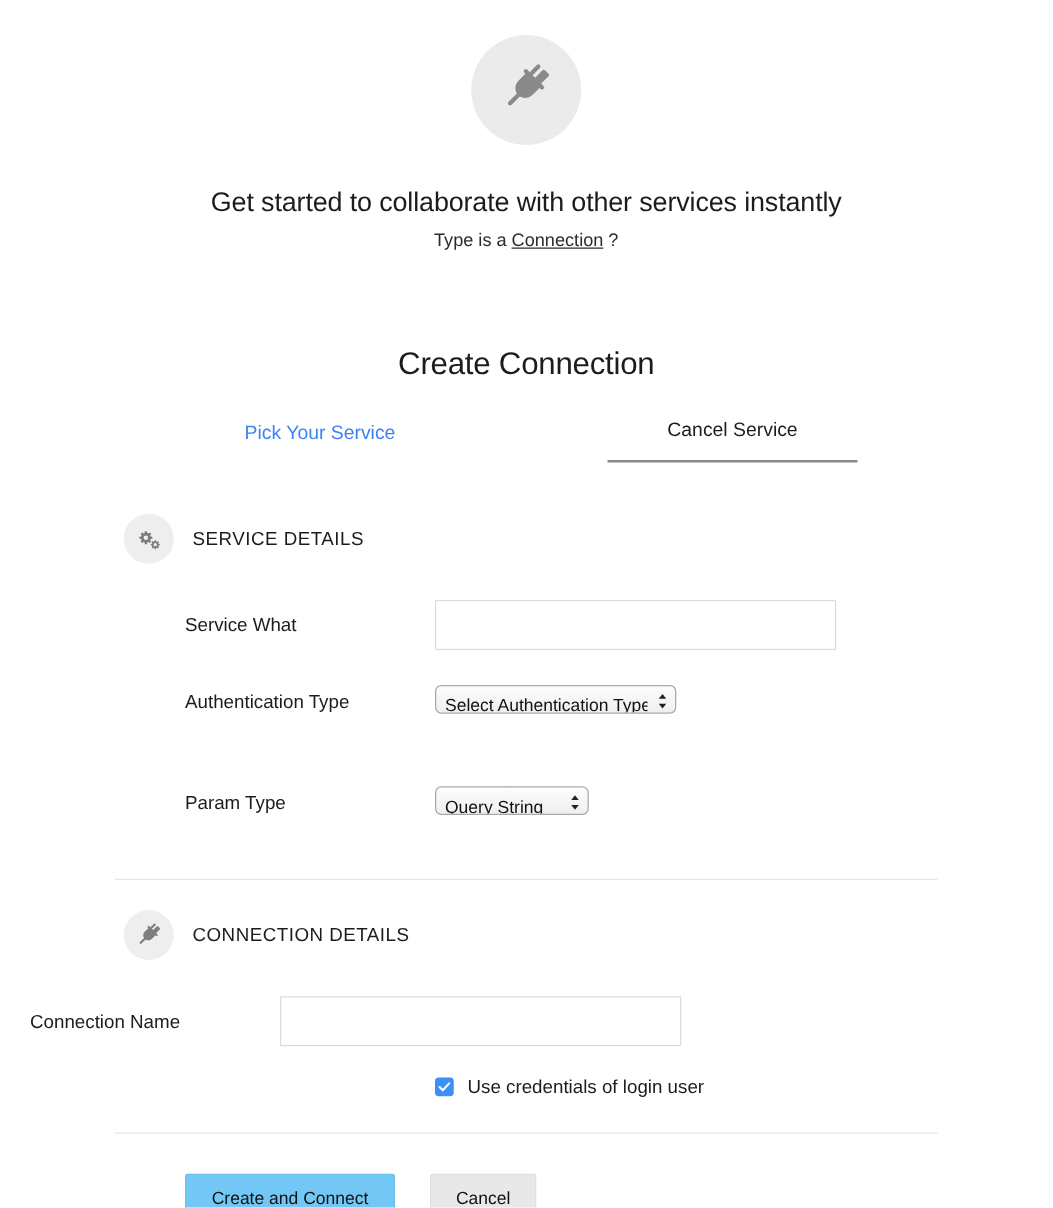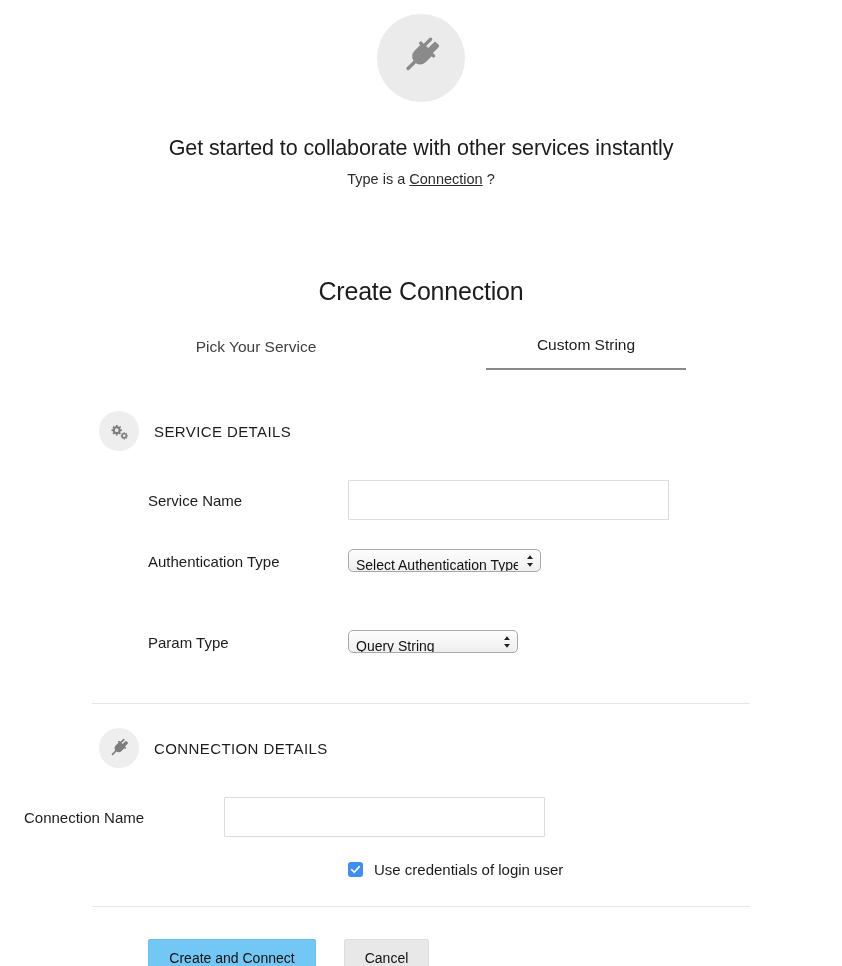--- a/index.html
+++ b/index.html
@@ -12,21 +12,21 @@
     width: 842px;
     height: 966px;
     position: relative;
     font-family: "Liberation Sans", sans-serif;
     color: #1a1a1a;
     overflow: hidden;
   }
 
   
   .hero {
-    padding-top: 14px;
+    padding-top: 28px;
     text-align: center;
   }
   .hero-badge {
     width: 88px;
     height: 88px;
     border-radius: 50%;
     background: #ebebeb;
     margin: 0 auto;
     display: flex;
     align-items: center;
@@ -76,21 +76,21 @@
     align-items: flex-end;
   }
   .tab {
     font-size: 15.5px;
     padding-bottom: 14px;
     cursor: pointer;
     min-width: 200px;
     text-align: center;
   }
   .tab.inactive {
-    color: #404040;
+    color: #3b82f6;
   }
   .tab.active {
     color: #1c1c1c;
     border-bottom: 2px solid #8a8a8a;
   }
 
   
   .section-head {
     display: flex;
     align-items: center;
@@ -248,39 +248,39 @@
 
 <div class="card">
 
   <div class="card-title">Create Connection</div>
 
   <div class="tabs">
     <div class="tab inactive">
       <span>Pick Your Service</span>
     </div>
     <div class="tab active">
-      <span>Custom String</span>
+      <span>Cancel Service</span>
     </div>
   </div>
 
   <div style="margin-top:41px;">
     <div class="section-head">
       <span class="section-icon">
         <svg width="22" height="22" viewBox="0 0 24 24" aria-hidden="true">
           <g fill="#7d7d7d">
             <path d="M10.6 7.0l-.15-1.5h-1.9l-.15 1.5-1.0.42L6.2 6.5 4.85 7.85l.92 1.2-.42 1.0-1.5.15v1.9l1.5.15.42 1.0-.92 1.2 1.35 1.35 1.2-.92 1.0.42.15 1.5h1.9l.15-1.5 1.0-.42 1.2.92 1.35-1.35-.92-1.2.42-1.0 1.5-.15v-1.9l-1.5-.15-.42-1.0.92-1.2L13.8 6.5l-1.2.92-1.0-.42zm-1.1 6.1a2.0 2.0 0 1 1 0-4.0 2.0 2.0 0 0 1 0 4.0z"></path>
             <path d="M18.45 14.3l-.1-1.05h-1.33l-.1 1.05-.7.3-.84-.64-.94.94.64.84-.3.7-1.05.1v1.33l1.05.1.3.7-.64.84.94.94.84-.64.7.3.1 1.05h1.33l.1-1.05.7-.3.84.64.94-.94-.64-.84.3-.7 1.05-.1v-1.33l-1.05-.1-.3-.7.64-.84-.94-.94-.84.64zm-.77 4.28a1.4 1.4 0 1 1 0-2.8 1.4 1.4 0 0 1 0 2.8z"></path>
           </g>
         </svg>
       </span>
       <span class="section-label">SERVICE DETAILS</span>
     </div>
 
     <div class="form-row" style="margin-top:29px;">
-      <span class="form-label">Service Name</span>
+      <span class="form-label">Service What</span>
       <input class="text-input" type="text" value="" placeholder="" style="">
     </div>
 
     <div class="form-row" style="margin-top:21px;">
       <span class="form-label">Authentication Type</span>
       <span class="select-wrap">
         <select class="native" style="width:193px;">
           <option>Select Authentication Type</option>
         </select>
         <span class="arrows">
@@ -288,21 +288,21 @@
             <path d="M4 1.2 L7 5 L1 5 Z" fill="#222"></path>
             <path d="M4 12.8 L7 9 L1 9 Z" fill="#222"></path>
           </svg>
         </span>
       </span>
     </div>
 
     <div class="form-row" style="margin-top:41px;">
       <span class="form-label">Param Type</span>
       <span class="select-wrap">
-        <select class="native" style="width:170px;">
+        <select class="native" style="width:123px;">
           <option>Query String</option>
         </select>
         <span class="arrows">
           <svg width="8" height="14" viewBox="0 0 8 14" aria-hidden="true">
             <path d="M4 1.2 L7 5 L1 5 Z" fill="#222"></path>
             <path d="M4 12.8 L7 9 L1 9 Z" fill="#222"></path>
           </svg>
         </span>
       </span>
     </div>

